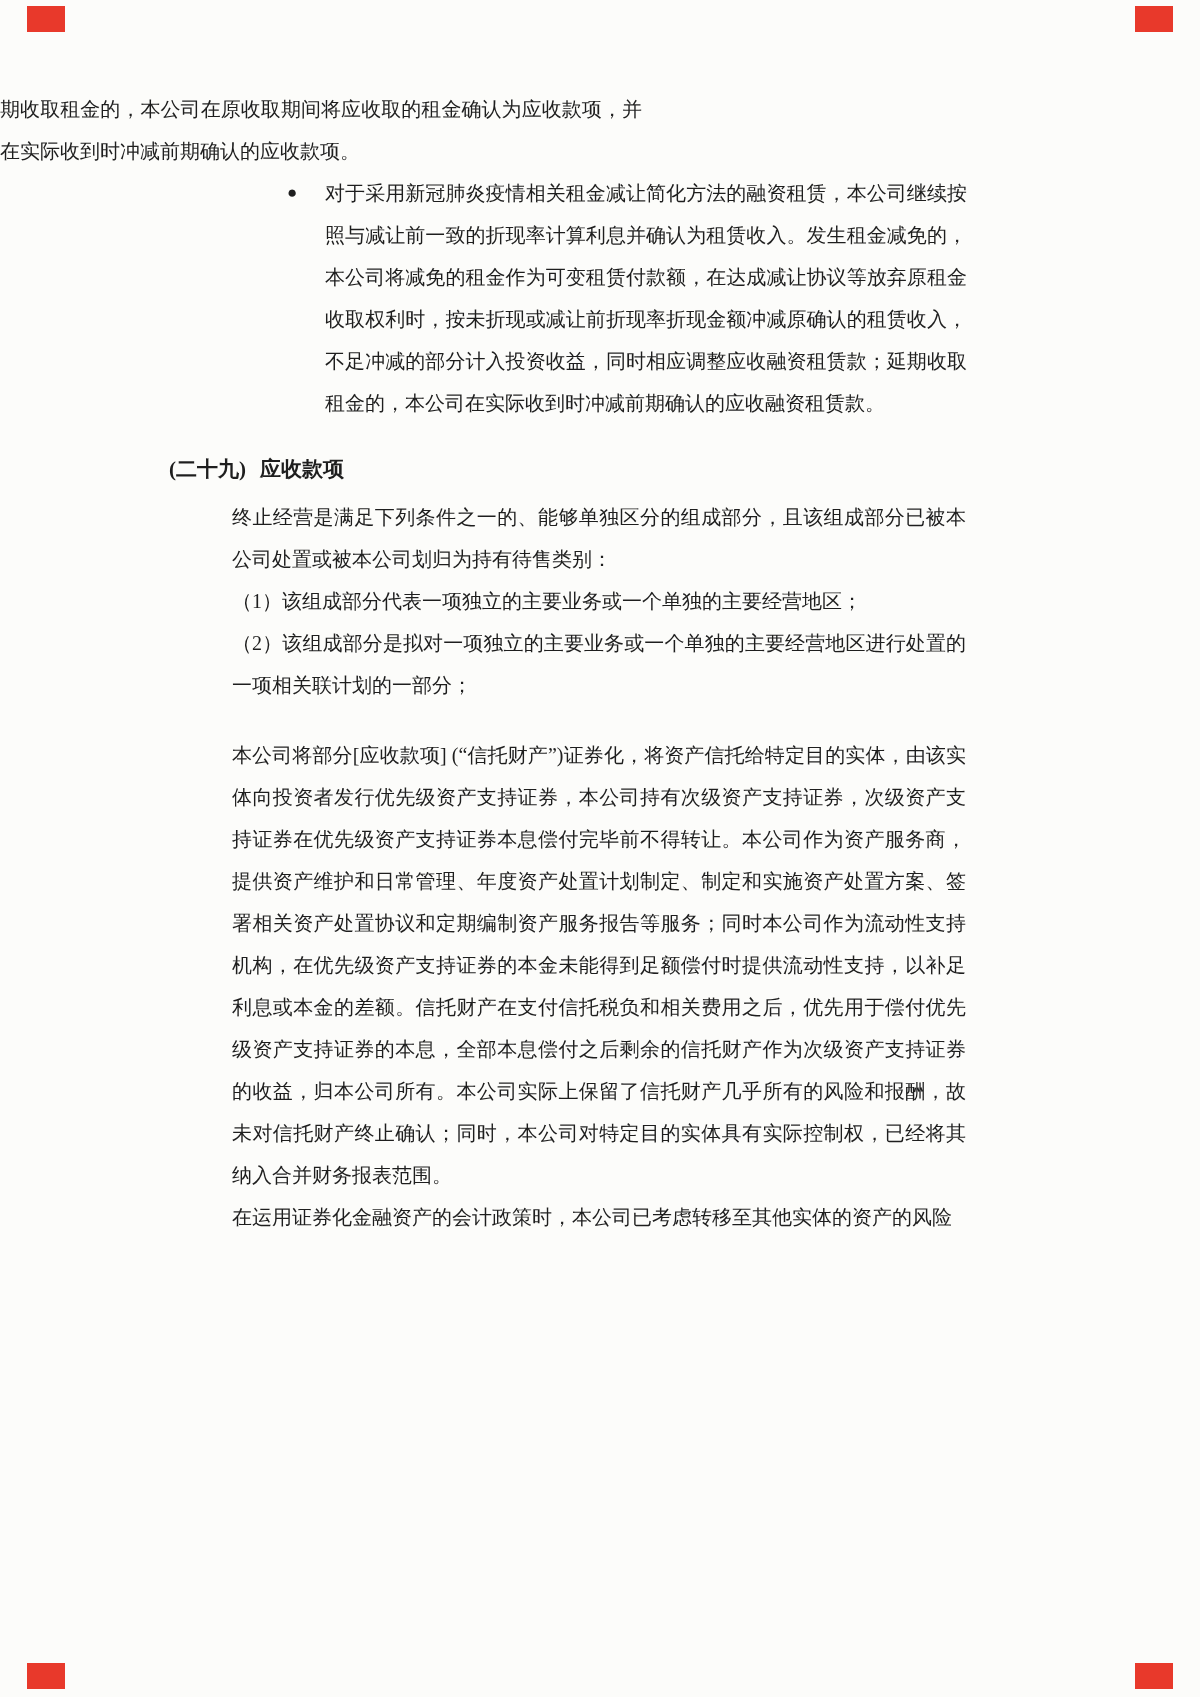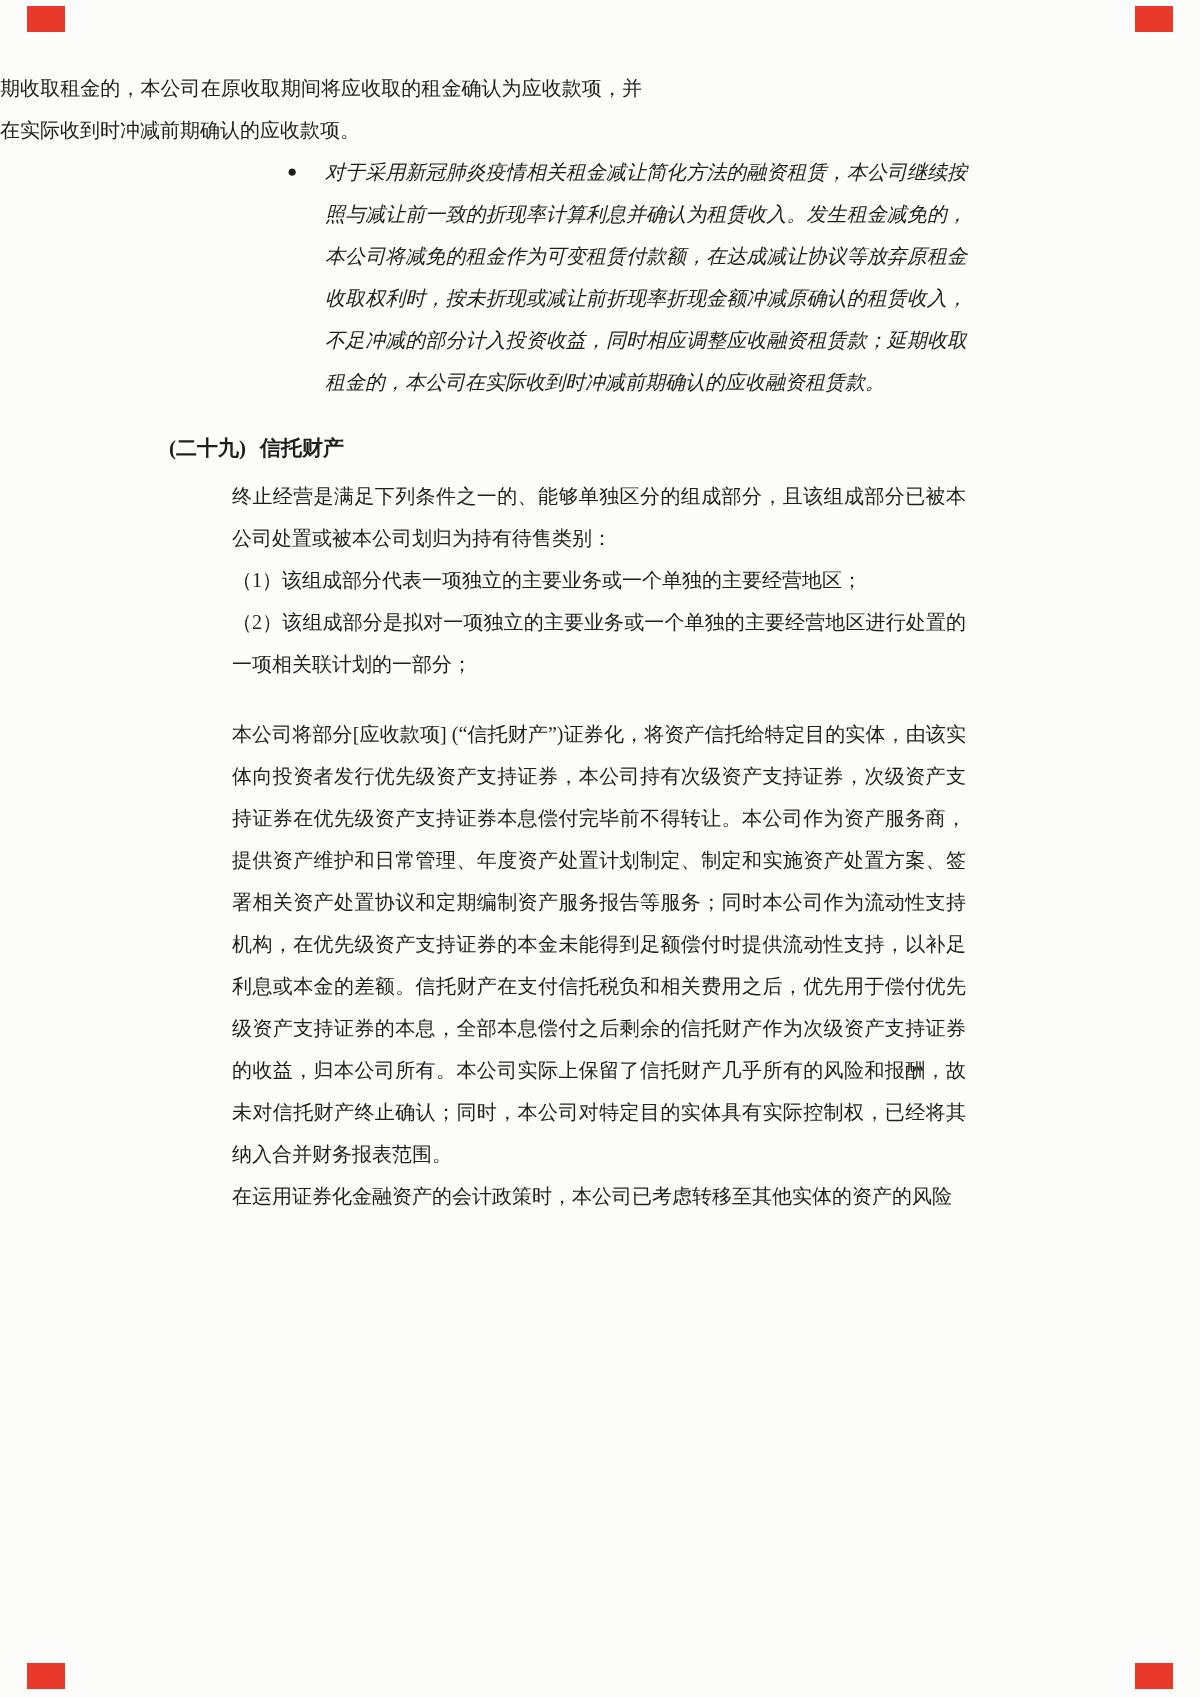--- a/index.html
+++ b/index.html
@@ -22,21 +22,21 @@
     height:26px;
     background:var(--corner-color,#e8392b);
   }
   .corner-mark.tl{top:6px;left:27px;}
   .corner-mark.tr{top:6px;right:27px;}
   .corner-mark.bl{bottom:8px;left:27px;}
   .corner-mark.br{bottom:8px;right:27px;}
 
   .doc{
     position:relative;
-    padding-top:67px;
+    padding-top:88px;
     font-size:20px;
     line-height:42px;
   }
   .doc p{margin:0;}
 
   .just{
     text-align:justify;
     text-justify:inter-ideograph;
   }
 
@@ -51,21 +51,20 @@
     margin-left:287px;
   }
   .bullet-dot{
     width:38px;
     flex:0 0 38px;
     font-size:17px;
     line-height:42px;
   }
   .bullet-text{
     width:642px;
-    font-style:italic;
   }
 
   .sec-head{
     margin:24px 0 6px 145px;
     font-size:21px;
     font-weight:bold;
     line-height:42px;
   }
   .sec-head .sec-num{margin-right:14px;margin-left:24px;}
   .sec-body{
@@ -89,21 +88,21 @@
 
     <p class="hang-cont just">期收取租金的，本公司在原收取期间将应收取的租金确认为应收款项，并在实际收到时冲减前期确认的应收款项。</p>
 
     <div class="bullet-item">
       <span class="bullet-dot">●</span>
       <p class="bullet-text just">对于采用新冠肺炎疫情相关租金减让简化方法的融资租赁，本公司继续按照与减让前一致的折现率计算利息并确认为租赁收入。发生租金减免的，本公司将减免的租金作为可变租赁付款额，在达成减让协议等放弃原租金收取权利时，按未折现或减让前折现率折现金额冲减原确认的租赁收入，不足冲减的部分计入投资收益，同时相应调整应收融资租赁款；延期收取租金的，本公司在实际收到时冲减前期确认的应收融资租赁款。</p>
     </div>
 
     <section class="sec-29">
       <h2 class="sec-head">
-        <span class="sec-num">(二十九)</span><span class="sec-title">信托财产</span>
+        <span class="sec-num">(二十九)</span><span class="sec-title">应收款项</span>
       </h2>
       <div class="sec-body">
         <p class="just">终止经营是满足下列条件之一的、能够单独区分的组成部分，且该组成部分已被本公司处置或被本公司划归为持有待售类别：</p>
         <p class="just">（1）该组成部分代表一项独立的主要业务或一个单独的主要经营地区；</p>
         <p class="just">（2）该组成部分是拟对一项独立的主要业务或一个单独的主要经营地区进行处置的一项相关联计划的一部分；</p>
       </div>
     </section>
 
     <section class="sec-30">
       <div class="sec-body">

